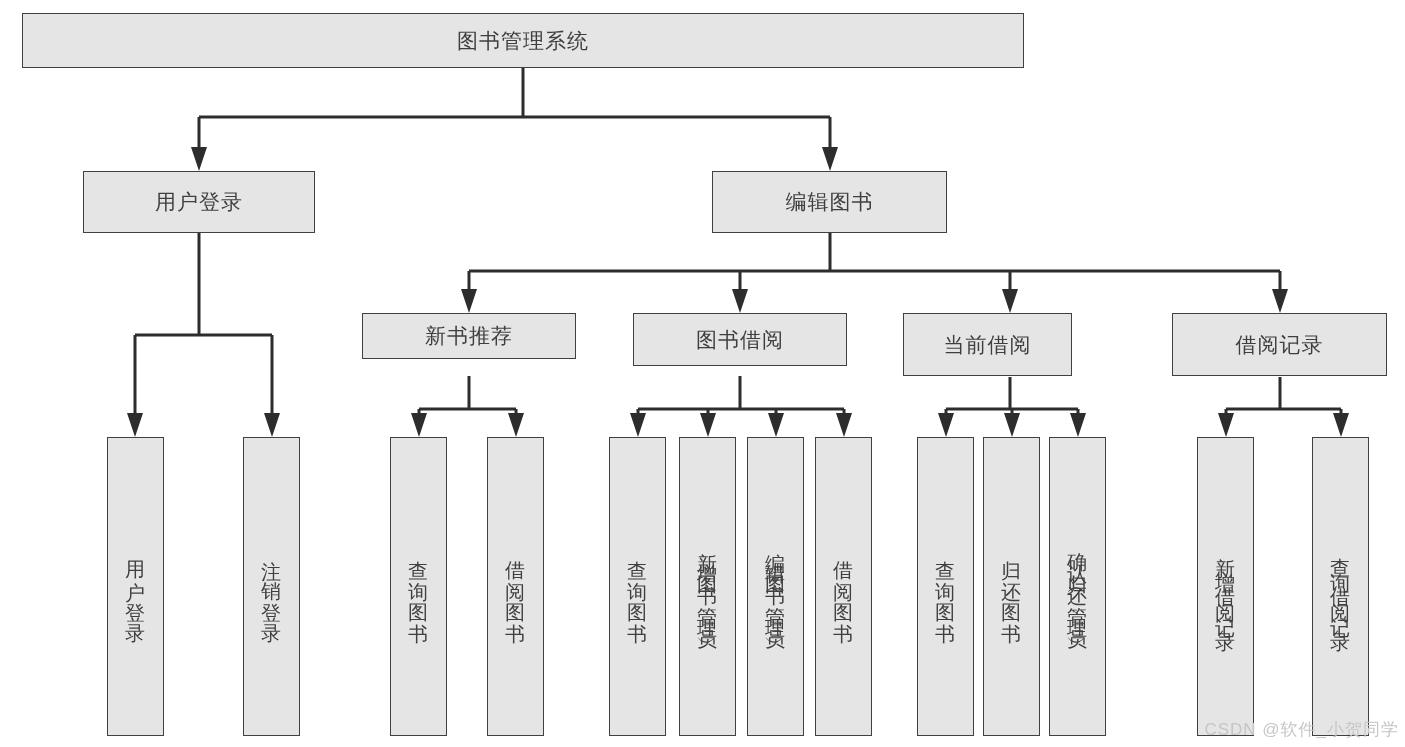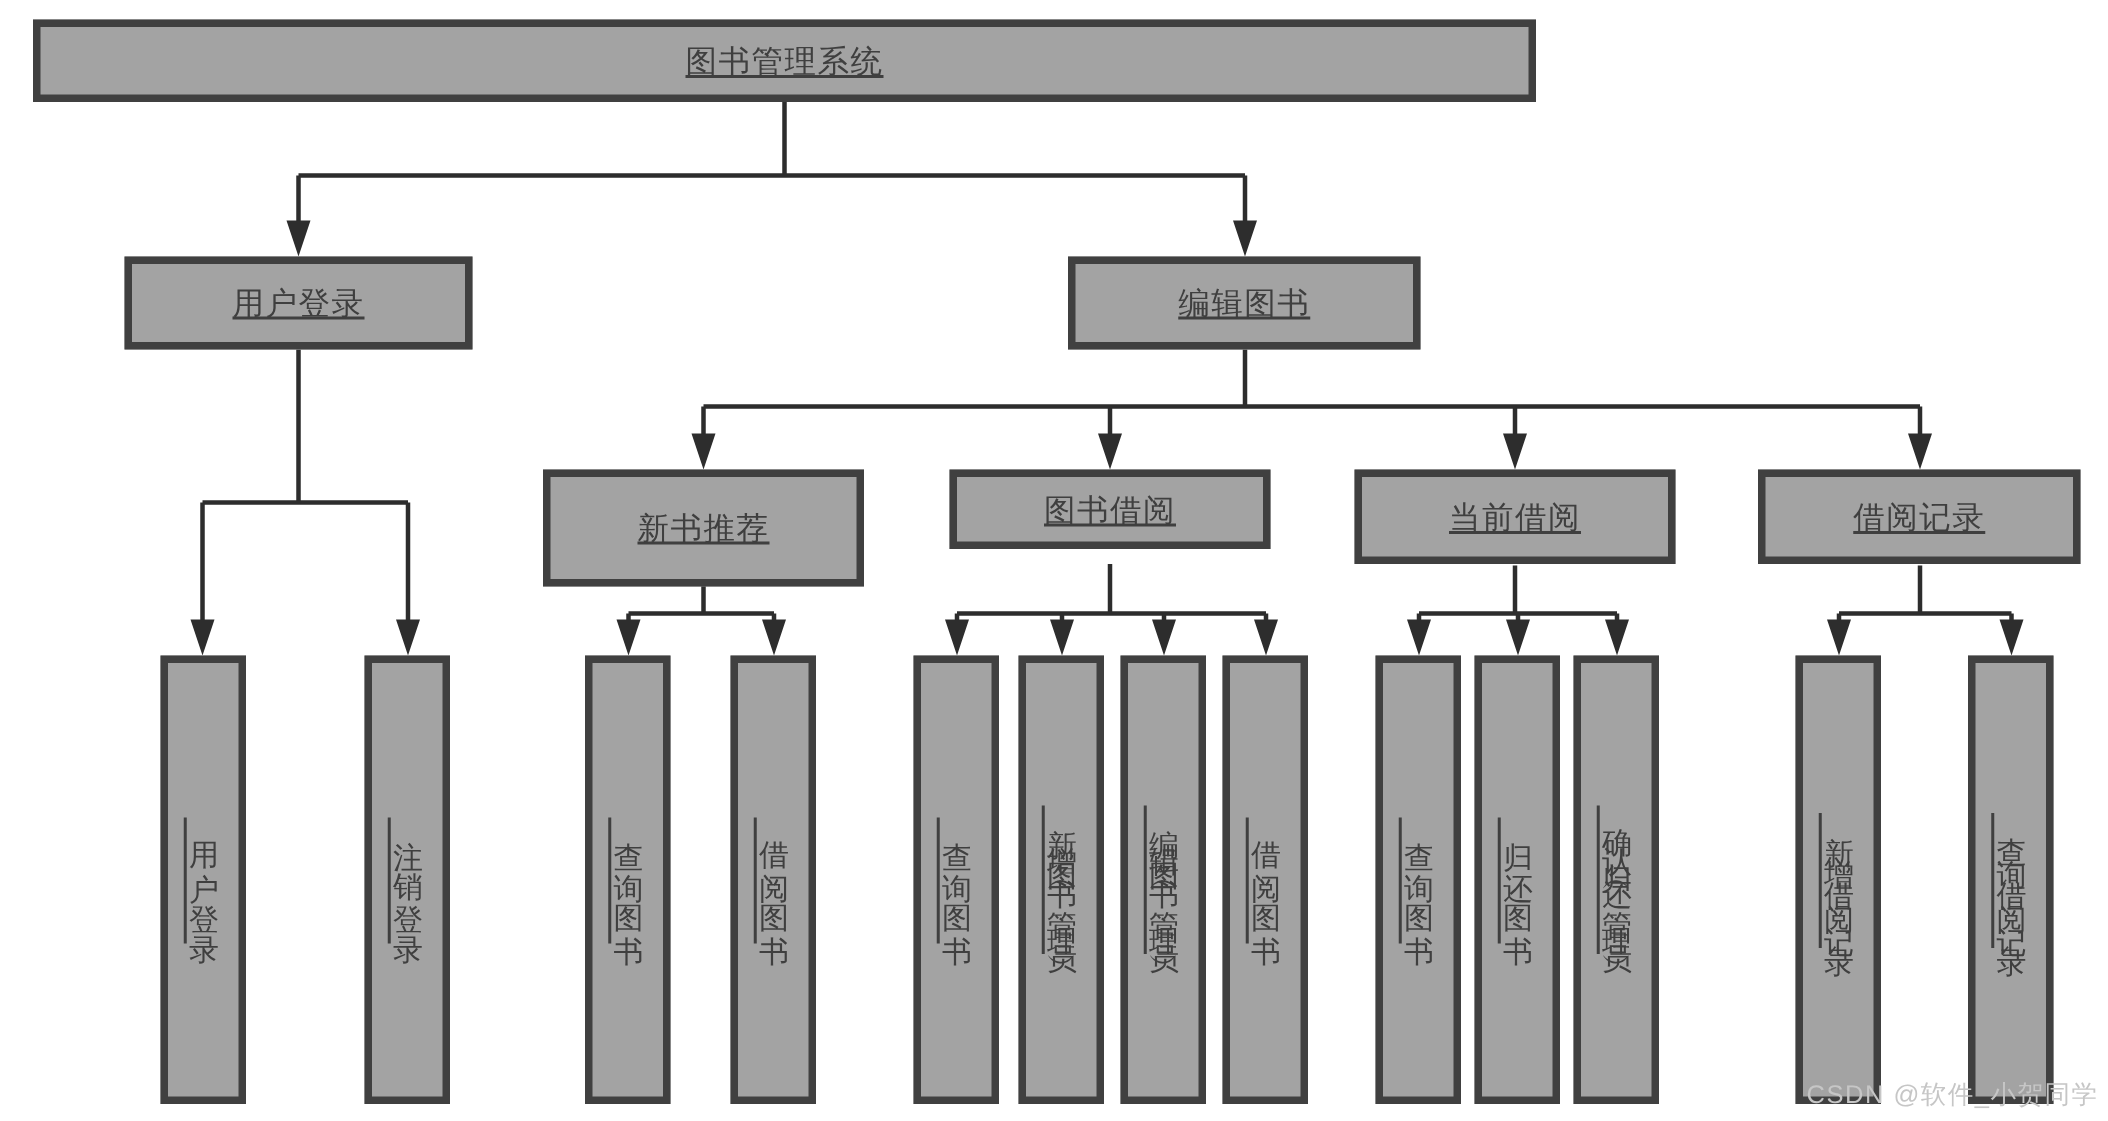--- a/index.html
+++ b/index.html
@@ -6,27 +6,26 @@
   #stage{
     position:relative;
     width:1405px;height:747px;
     background:#ffffff;
     overflow:hidden;
     font-family:"Liberation Sans","DejaVu Sans",sans-serif;
   }
   .node{
     position:absolute;
     box-sizing:border-box;
-    background:#a3a3a3;
-    border:5px solid #404040;
+    background:#e5e5e5;
+    border:1px solid #404040;
     display:flex;
     align-items:center;
     justify-content:center;
     color:#3f3f3f;
-    text-decoration:underline;
   }
   .h-node{font-size:21px;letter-spacing:1px;}
   .leaf{
     width:57px;height:299px;top:437px;
   }
   .v-text{
     writing-mode:vertical-rl;
     font-size:20px;
     color:#3f3f3f;
     line-height:1;
@@ -75,27 +74,27 @@
     <span>图书管理系统</span>
   </div>
 
   <div class="node h-node" style="left:83px;top:171px;width:232px;height:62px;">
     <span>用户登录</span>
   </div>
   <div class="node h-node" style="left:712px;top:171px;width:235px;height:62px;">
     <span>编辑图书</span>
   </div>
 
-  <div class="node h-node" style="left:362px;top:313px;width:214px;height:78px;">
+  <div class="node h-node" style="left:362px;top:313px;width:214px;height:46px;">
     <span>新书推荐</span>
   </div>
   <div class="node h-node" style="left:633px;top:313px;width:214px;height:53px;">
     <span>图书借阅</span>
   </div>
-  <div class="node h-node" style="left:903px;top:313px;width:214px;height:63px;">
+  <div class="node h-node" style="left:903px;top:313px;width:169px;height:63px;">
     <span>当前借阅</span>
   </div>
   <div class="node h-node" style="left:1172px;top:313px;width:215px;height:63px;">
     <span>借阅记录</span>
   </div>
 
   <div class="node leaf" style="left:107px;">
     <span class="v-text" style="letter-spacing: 21px;">用户登录</span>
   </div>
   <div class="node leaf" style="left:243px;">

